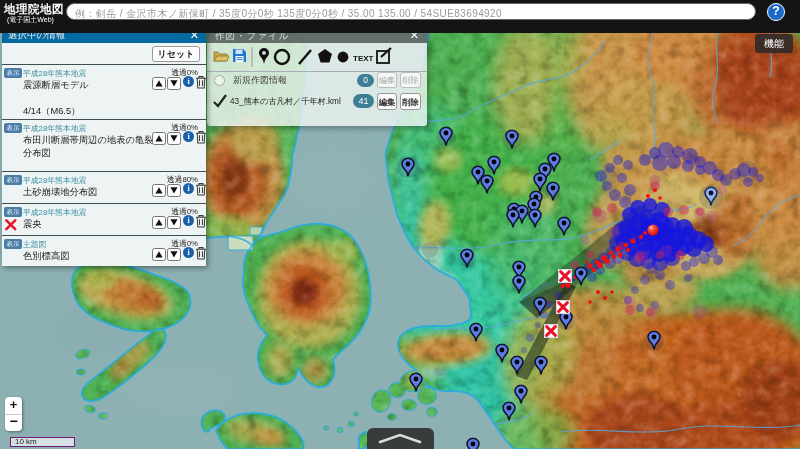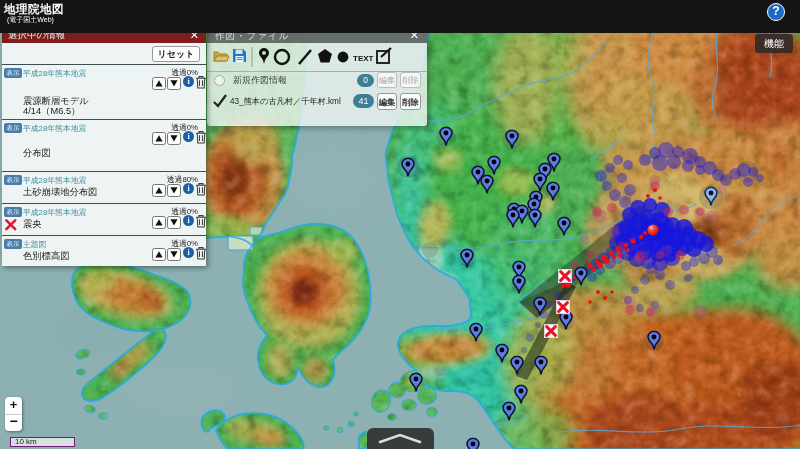--- a/index.html
+++ b/index.html
@@ -473,50 +473,54 @@
 <use href="#pinL" x="703.8" y="186.3" width="14.4" height="20.4"></use>
 <circle cx="653" cy="230" r="5.6" fill="url(#redball)"></circle>
 <use href="#xmark" x="558" y="269" width="14" height="14"></use>
 <use href="#xmark" x="556" y="300" width="14" height="14"></use>
 <use href="#xmark" x="544" y="324" width="14" height="14"></use>
 </svg>
 
 <div class="panel" style="left:0;top:0;width:800px;height:33px;background:#141414;z-index:20">
  <div style="position:absolute;left:4px;top:2px;color:#fff;font-size:11.5px;font-weight:bold;letter-spacing:0.5px">地理院地図</div>
  <div style="position:absolute;left:7px;top:15px;color:#fff;font-size:7px">(電子国土Web)</div>
+ <div style="position:absolute;left:66px;top:3px;width:690px;height:17px;background:#fff;border-radius:9px;border:1px solid #666">
+  <div style="position:absolute;left:8px;top:2.5px;color:#999;font-size:10px;letter-spacing:0.4px;white-space:nowrap">例：剣岳 / 金沢市木ノ新保町 / 35度0分0秒 135度0分0秒 / 35.00 135.00 / 54SUE83694920</div>
+ </div>
  <div style="position:absolute;left:767px;top:3px;width:18px;height:18px;border-radius:50%;background:#1b6ac8;border:1.5px solid #fff;color:#fff;font-size:12px;font-weight:bold;text-align:center;line-height:15px">?</div>
 </div>
 
 <div class="panel" style="left:2px;top:27px;width:204px;height:239px;background:#eef3f3;box-shadow:2px 2px 5px rgba(0,0,0,0.4);z-index:15">
- <div style="position:absolute;left:0;top:0;width:100%;height:16px;background:#7f1d1d;color:#eee;font-size:9.5px;line-height:16px;padding-left:6px">選択中の情報
+ <div style="position:absolute;left:0;top:0;width:100%;height:16px;background:#0369a1;color:#eee;font-size:9.5px;line-height:16px;padding-left:6px">選択中の情報
    <span style="position:absolute;right:7px;top:0;color:#fff;font-size:11px">✕</span></div>
  <div style="position:absolute;right:6px;top:19px;width:48px;height:16px;background:#fdfdfd;border:1px solid #999;border-radius:3px;font-size:9px;font-weight:bold;color:#222;line-height:14px;text-align:center">リセット</div>
 
  <div style="position:absolute;left:0;top:37px;width:100%;height:54px;border-top:1.5px solid #3f4f4f">
       <div style="position:absolute;left:2px;top:3px;width:18px;height:10px;background:#4a7ca8;border-radius:2px;color:#fff;font-size:6.5px;text-align:center;line-height:10px">表示</div>
       <div style="position:absolute;left:21px;top:3px;font-size:7.8px;color:#3a8fa0">平成28年熊本地震</div>
-      <div style="position:absolute;left:21px;top:30px;font-size:9.3px;color:#1a1a1a;line-height:13px;white-space:nowrap">震源断層モデル</div>
+      <div style="position:absolute;left:21px;top:14px;font-size:9.3px;color:#1a1a1a;line-height:13px;white-space:nowrap">震源断層モデル</div>
       <div style="position:absolute;left:21px;top:40px;font-size:9.3px;color:#1a1a1a;line-height:13px;white-space:nowrap">4/14（M6.5）</div>
       <div style="position:absolute;right:8px;top:2px;font-size:7.8px;color:#222">透過0%</div>
       <svg style="position:absolute;left:150px;top:12px" width="14" height="13" viewBox="0 0 14 13">
         <rect x="0.5" y="0.5" width="13" height="12" rx="2" fill="#fdfdfd" stroke="#777"></rect>
         <path d="M7 3.2 L10.6 9.4 L3.4 9.4 Z" fill="#111"></path>
       </svg>
       <svg style="position:absolute;left:165px;top:12px" width="14" height="13" viewBox="0 0 14 13">
         <rect x="0.5" y="0.5" width="13" height="12" rx="2" fill="#fdfdfd" stroke="#777"></rect>
         <path d="M7 9.4 L10.6 3.2 L3.4 3.2 Z" fill="#111"></path>
       </svg>
       <div style="position:absolute;left:181px;top:11px;width:11px;height:11px;border-radius:50%;background:#1b5fa8;color:#fff;font-size:8px;font-weight:bold;text-align:center;line-height:11px;font-family:&quot;Liberation Serif&quot;,serif">i</div>
       <svg style="position:absolute;left:193px;top:10px" width="12" height="14" viewBox="0 0 12 14">
         <path d="M1 3.2 H11 M4 3.2 V1.6 H8 V3.2 M2.2 3.2 L2.8 13 H9.2 L9.8 3.2 M4.5 5.2 V11 M7.5 5.2 V11" fill="none" stroke="#3c3c3c" stroke-width="1.05"></path>
       </svg>
     </div>
     <div style="position:absolute;left:0;top:92px;width:100%;height:51px;border-top:1.5px solid #3f4f4f">
       <div style="position:absolute;left:2px;top:3px;width:18px;height:10px;background:#4a7ca8;border-radius:2px;color:#fff;font-size:6.5px;text-align:center;line-height:10px">表示</div>
       <div style="position:absolute;left:21px;top:3px;font-size:7.8px;color:#3a8fa0">平成28年熊本地震</div>
+      <div style="position:absolute;left:21px;top:14px;font-size:9.3px;color:#1a1a1a;line-height:13px;white-space:nowrap">布田川断層帯周辺の地表の亀裂</div>
       <div style="position:absolute;left:21px;top:27px;font-size:9.3px;color:#1a1a1a;line-height:13px;white-space:nowrap">分布図</div>
       <div style="position:absolute;right:8px;top:2px;font-size:7.8px;color:#222">透過0%</div>
       <svg style="position:absolute;left:150px;top:12px" width="14" height="13" viewBox="0 0 14 13">
         <rect x="0.5" y="0.5" width="13" height="12" rx="2" fill="#fdfdfd" stroke="#777"></rect>
         <path d="M7 3.2 L10.6 9.4 L3.4 9.4 Z" fill="#111"></path>
       </svg>
       <svg style="position:absolute;left:165px;top:12px" width="14" height="13" viewBox="0 0 14 13">
         <rect x="0.5" y="0.5" width="13" height="12" rx="2" fill="#fdfdfd" stroke="#777"></rect>
         <path d="M7 9.4 L10.6 3.2 L3.4 3.2 Z" fill="#111"></path>
       </svg>

